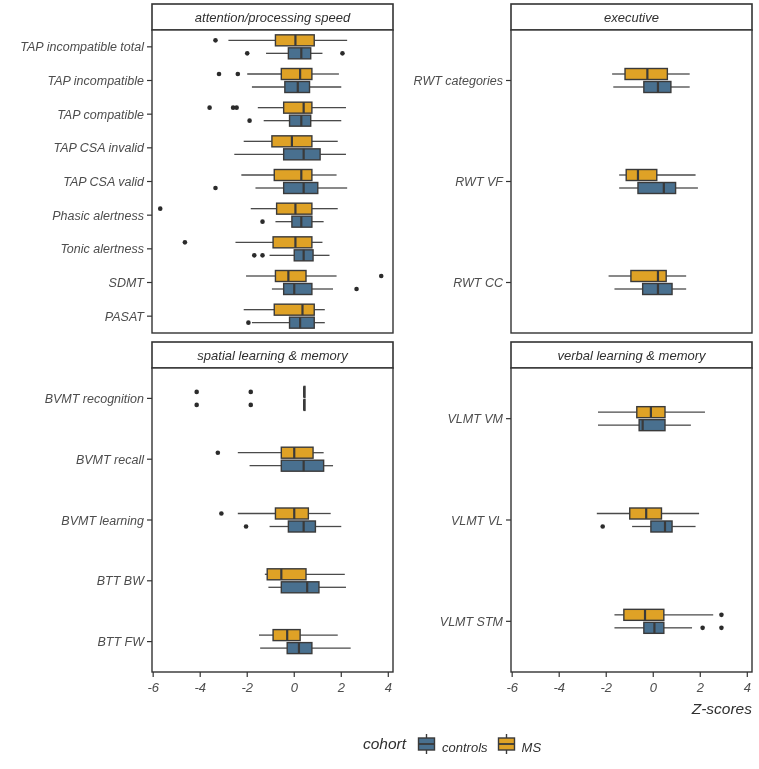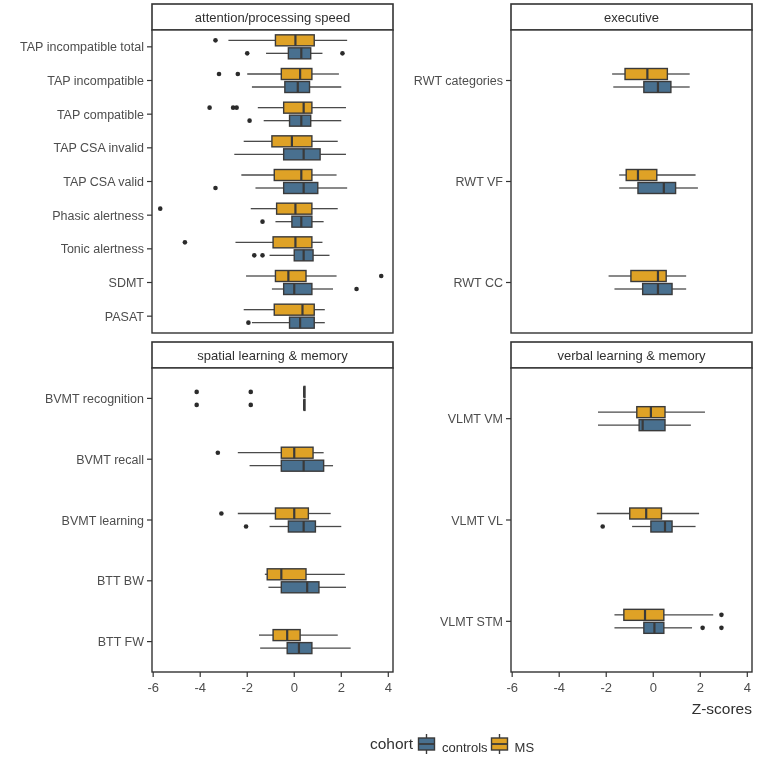--- a/index.html
+++ b/index.html
@@ -1,21 +1,21 @@
 <!DOCTYPE html>
 <html><head>
 <meta charset="utf-8">
 <style>
   html,body{margin:0;padding:0;background:#fff;}
   .figure{position:relative;width:759px;height:769px;background:#fff;
-          font-family:"Liberation Sans","DejaVu Sans",sans-serif;overflow:hidden;}
+          font-family:"Liberation Sans","DejaVu Sans",sans-serif;overflow:hidden;font-style:italic;}
   .xlabel{position:absolute;top:700px;left:152px;width:600px;text-align:right;
           font-size:15.5px;color:#303030;}
   .legend{position:absolute;top:733px;left:152px;width:600px;display:flex;
-          justify-content:center;align-items:center;gap:2px;}
+          justify-content:center;align-items:center;gap:9px;}
   .legend .title{font-size:15.5px;color:#303030;margin-right:2px;}
   .legend .entry{display:flex;align-items:flex-end;gap:6px;}
   .legend .entry span{font-size:13px;color:#303030;}
   svg text{font-family:"Liberation Sans","DejaVu Sans",sans-serif;}
 </style>
 </head>
 <body>
 
 <div class="figure">
   <svg id="chart" width="759" height="769" viewBox="0 0 759 769">

